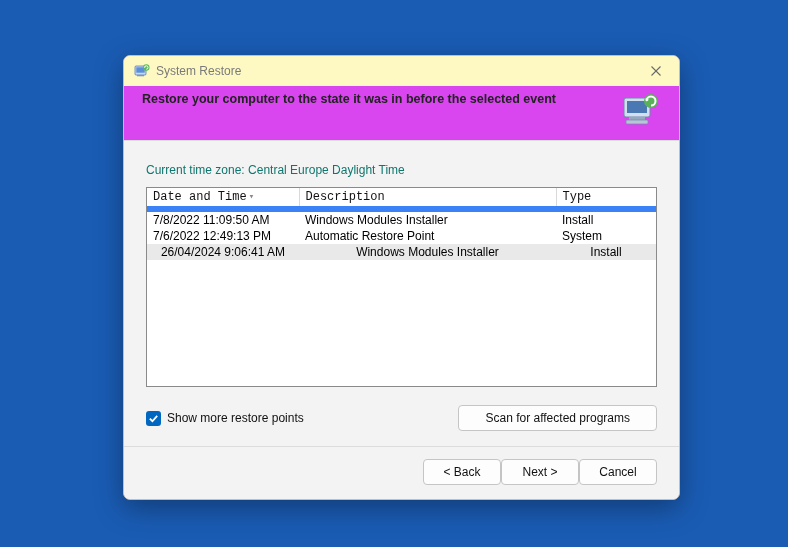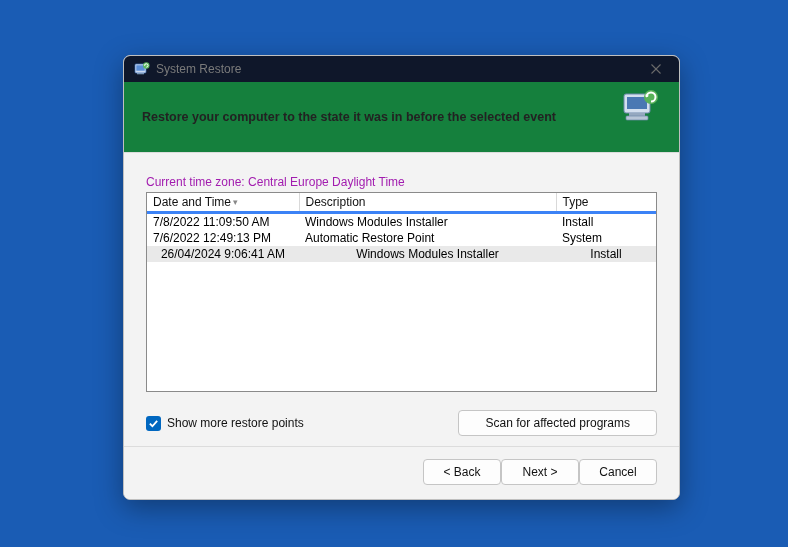--- a/index.html
+++ b/index.html
@@ -22,77 +22,78 @@
     background: #f3f3f3;
     border: 1px solid #bfbfbf;
     border-radius: 7px;
     box-shadow: 0 8px 28px rgba(0,0,0,0.35);
     display: flex;
     flex-direction: column;
     overflow: hidden;
   }
   .titlebar {
     height: 30px;
-    background: #0f172a;
+    background: #fef9c3;
     display: flex;
     align-items: center;
     padding: 0 8px 0 10px;
     border-bottom: 0;
   }
   .titlebar .app-icon { width: 16px; height: 16px; margin-right: 6px; }
   .titlebar .title { color: #7a7a7a; font-size: 12px; flex: 1; }
   .titlebar .close {
     width: 30px; height: 24px;
     display: flex; align-items: center; justify-content: center;
     color: #6a6a6a; cursor: pointer; border-radius: 3px;
   }
   .header {
-    background: #15803d;
-    padding: 6px 18px 28px 18px;
-    display: flex;
-    align-items: flex-end;
+    background: #d946ef;
+    padding: 6px 18px 12px 18px;
+    display: flex;
+    align-items: flex-start;
     gap: 10px;
     border-bottom: 1px solid #dcdcdc;
   }
   .header .heading {
     font-weight: 700;
     font-size: 12.5px;
     color: #222;
     flex: 1;
     padding-top: 0;
   }
   .header .hero-icon { width: 40px; height: 36px; }
   .content {
     flex: 1;
     padding: 22px 22px 10px 22px;
     display: flex;
     flex-direction: column;
   }
   .tz {
     font-size: 12px;
-    color: #a21caf;
-    margin-bottom: 3px;
+    color: #0f766e;
+    margin-bottom: 10px;
   }
   .table-wrap {
     border: 1px solid #8a8a8a;
     background: #fff;
     height: 200px;
     overflow: hidden;
     font-size: 12px;
   }
   table { width: 100%; border-collapse: collapse; table-layout: fixed; }
   thead th {
     text-align: left;
     font-weight: 400;
     padding: 2px 6px;
     background: #fff;
     border-right: 1px solid #d9d9d9;
-    border-bottom: 3px solid #3b82f6;
+    border-bottom: 6px solid #3b82f6;
     position: relative;
     color: #111;
+    font-family: Liberation Mono, monospace;
   }
   thead th:last-child { border-right: none; }
   .sort-ind {
     font-size: 9px; color: #888; margin-left: 2px; position: relative; top: -1px;
   }
   tbody td {
     padding: 1px 6px;
     border: none;
     white-space: nowrap;
     overflow: hidden;

